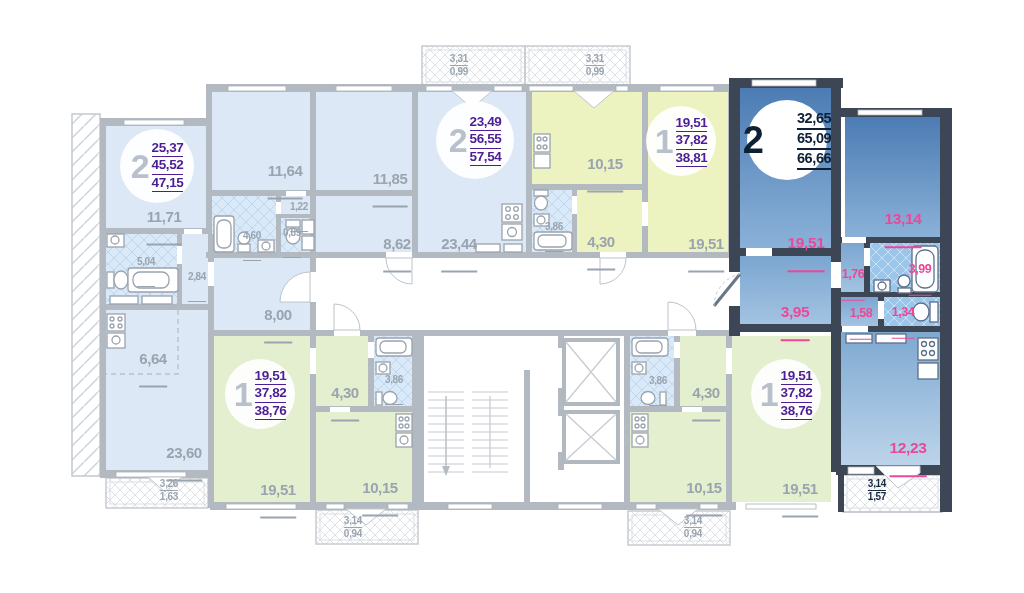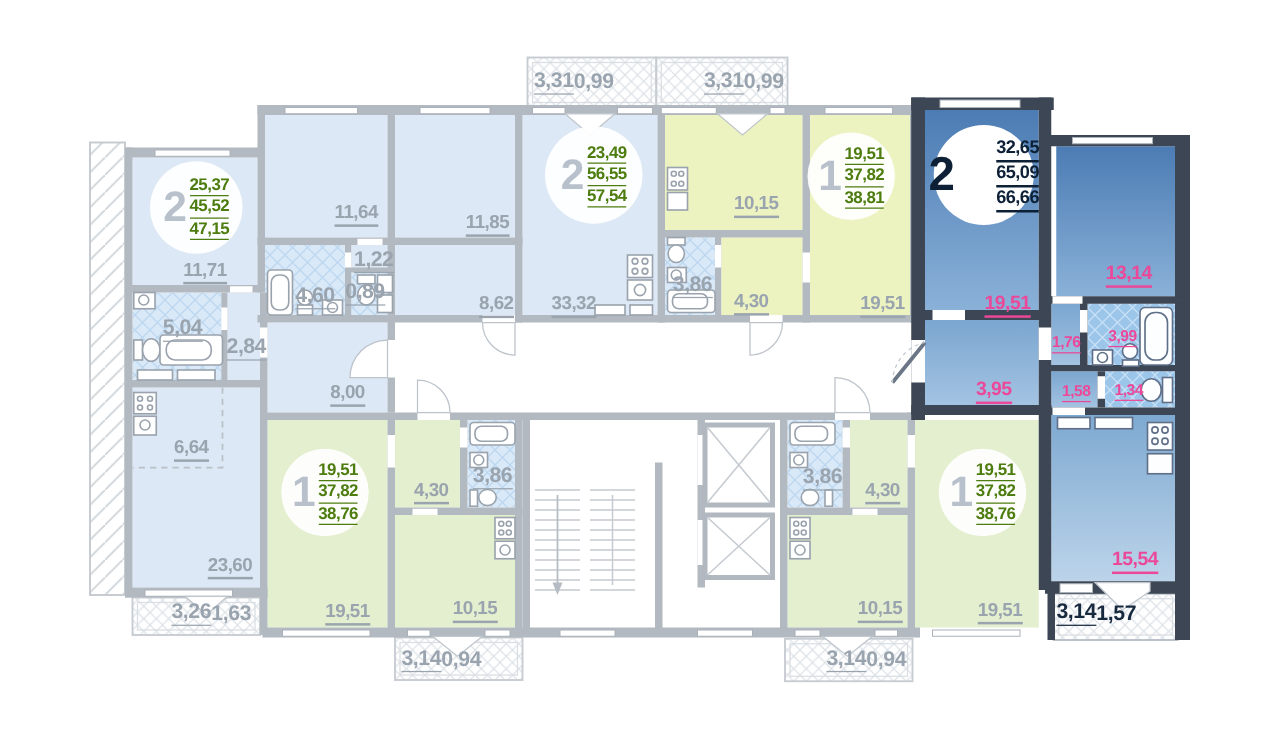--- a/index.html
+++ b/index.html
@@ -2,37 +2,37 @@
 <html><head>
 <meta charset="utf-8">
 <style>
   html,body{margin:0;padding:0;background:#ffffff;}
   .stage{position:relative;width:1024px;height:593px;background:#fff;overflow:hidden;
          font-family:"Liberation Sans",sans-serif;}
   .stage svg{position:absolute;left:0;top:0;}
   
   .lbl{position:absolute;transform:translate(-50%,-50%);font-weight:bold;font-size:15px;
        line-height:1;letter-spacing:-0.4px;color:#9aa4af;white-space:nowrap;z-index:4;}
-  .lbl .u{border-bottom:2px solid currentColor;padding-bottom:1px;}
-  .lbl.sm{font-size:17px;}
+  .lbl .u{border-bottom:2px solid currentColor;padding-bottom:19px;}
+  .lbl.sm{font-size:10px;}
   .lbl.sm .u{border-bottom-width:1.5px;}
   .lbl.act{color:#ec4899;font-size:15.5px;}
   .lbl.act.sm{font-size:12.5px;}
   
-  .blab{position:absolute;transform:translate(-50%,-50%);display:flex;flex-direction:row;
-        align-items:center;font-weight:bold;font-size:17px;line-height:1.15;
+  .blab{position:absolute;transform:translate(-50%,-50%);display:flex;flex-direction:column;
+        align-items:center;font-weight:bold;font-size:10px;line-height:1.15;
         letter-spacing:-0.3px;color:#9aa4af;z-index:4;}
   .blab .u{border-bottom:1.5px solid currentColor;}
   .blab.act{color:#17293f;}
   
   .badge{position:absolute;transform:translate(-50%,-50%);background:rgba(255,255,255,0.93);
          border-radius:50%;display:flex;align-items:center;justify-content:center;gap:3px;z-index:5;}
   .badge .num{font-weight:bold;font-size:34px;letter-spacing:-1px;color:#b8c1cb;}
   .badge .vals{display:flex;flex-direction:column;align-items:flex-start;font-weight:bold;
-               font-size:13.5px;line-height:1.22;letter-spacing:-0.4px;color:#4d7c0f;}
+               font-size:13.5px;line-height:1.22;letter-spacing:-0.4px;color:#4c1d95;}
   .badge .vals span{border-bottom:1.5px solid currentColor;}
   .badge.act{background:#ffffff;}
   .badge.act .num{color:#0d2036;font-size:38px;}
   .badge.act .vals{color:#0d2036;font-size:14.5px;}
   .badge.act .vals span{border-bottom-width:2px;margin-left:31px;}
   
   .hot{position:absolute;z-index:6;background:transparent;cursor:pointer;}
 </style>
 </head>
 <body>
@@ -514,43 +514,43 @@
       <span class="u">3,26</span>
       <span>1,63</span>
     </div>
 
   <div class="lbl" style="left:285px;top:170px"><span class="u">11,64</span></div>
   <div class="lbl sm" style="left:299px;top:207px"><span class="u">1,22</span></div>
   <div class="lbl sm" style="left:252px;top:236px"><span class="u">4,60</span></div>
   <div class="lbl sm" style="left:292px;top:233px"><span class="u">0,89</span></div>
   <div class="lbl" style="left:390px;top:178px"><span class="u">11,85</span></div>
   <div class="lbl" style="left:397px;top:243px"><span class="u">8,62</span></div>
-  <div class="lbl" style="left:459px;top:243px"><span class="u">33,32</span></div>
+  <div class="lbl" style="left:459px;top:243px"><span class="u">23,44</span></div>
   <div class="blab" style="left:459px;top:65px">
       <span class="u">3,31</span>
       <span>0,99</span>
     </div>
 
   <div class="lbl" style="left:605px;top:163px"><span class="u">10,15</span></div>
   <div class="lbl sm" style="left:554px;top:227px"><span class="u">3,86</span></div>
   <div class="lbl" style="left:601px;top:241px"><span class="u">4,30</span></div>
   <div class="lbl" style="left:706px;top:243px"><span class="u">19,51</span></div>
   <div class="blab" style="left:595px;top:65px">
       <span class="u">3,31</span>
       <span>0,99</span>
     </div>
 
   <div class="lbl act" style="left:806px;top:243px"><span class="u">19,51</span></div>
   <div class="lbl act" style="left:903px;top:219px"><span class="u">13,14</span></div>
   <div class="lbl act sm" style="left:853px;top:274px"><span class="u">1,76</span></div>
-  <div class="lbl act sm" style="left:898px;top:269px"><span class="u">3,99</span></div>
+  <div class="lbl act sm" style="left:920px;top:269px"><span class="u">3,99</span></div>
   <div class="lbl act sm" style="left:861px;top:313px"><span class="u">1,58</span></div>
   <div class="lbl act sm" style="left:903px;top:312px"><span class="u">1,34</span></div>
   <div class="lbl act" style="left:795px;top:312px"><span class="u">3,95</span></div>
-  <div class="lbl act" style="left:908px;top:448px"><span class="u">15,54</span></div>
+  <div class="lbl act" style="left:908px;top:448px"><span class="u">12,23</span></div>
   <div class="blab act" style="left:877px;top:490px">
       <span class="u">3,14</span>
       <span>1,57</span>
     </div>
 
   <div class="lbl" style="left:345px;top:392px"><span class="u">4,30</span></div>
   <div class="lbl sm" style="left:394px;top:380px"><span class="u">3,86</span></div>
   <div class="lbl" style="left:380px;top:487px"><span class="u">10,15</span></div>
   <div class="lbl" style="left:278px;top:489px"><span class="u">19,51</span></div>
   <div class="blab" style="left:353px;top:527px">

